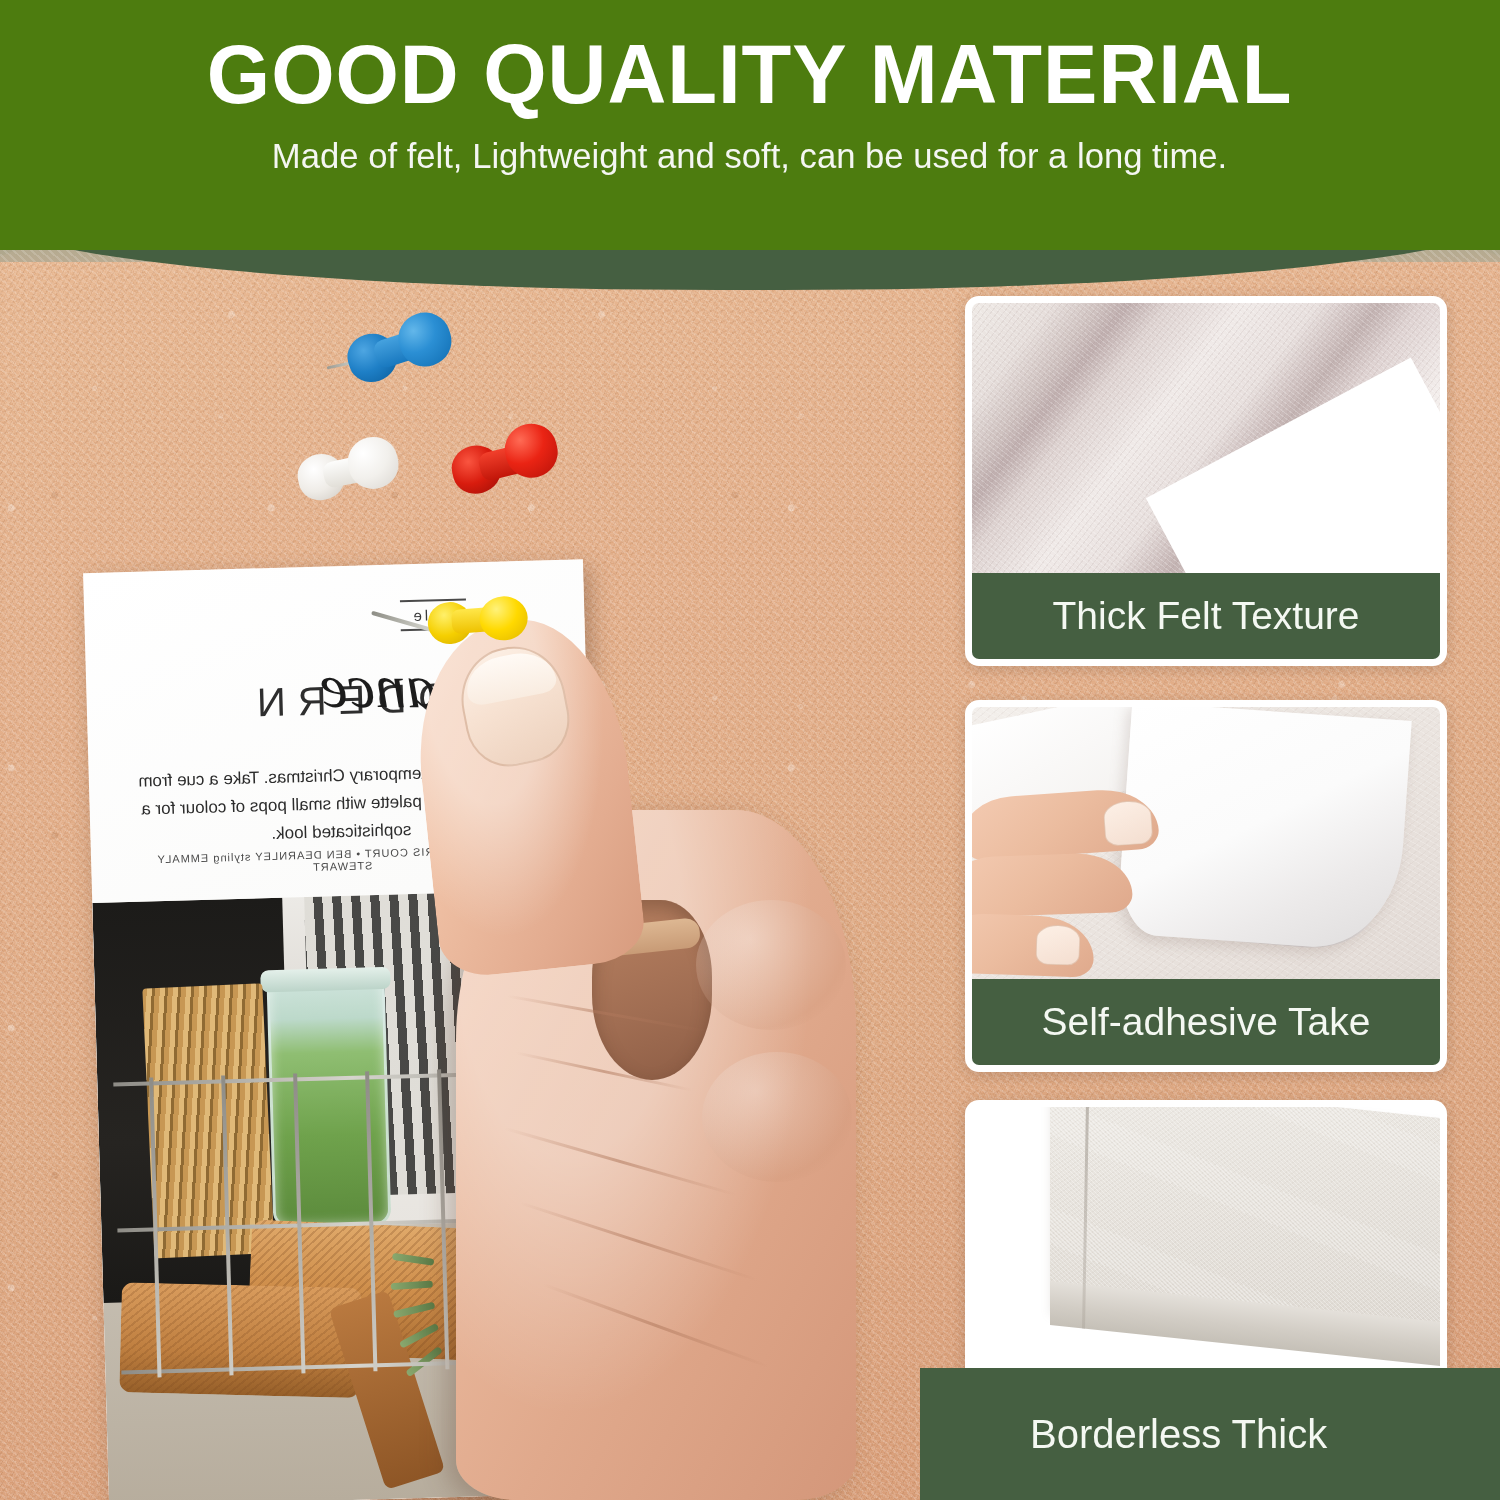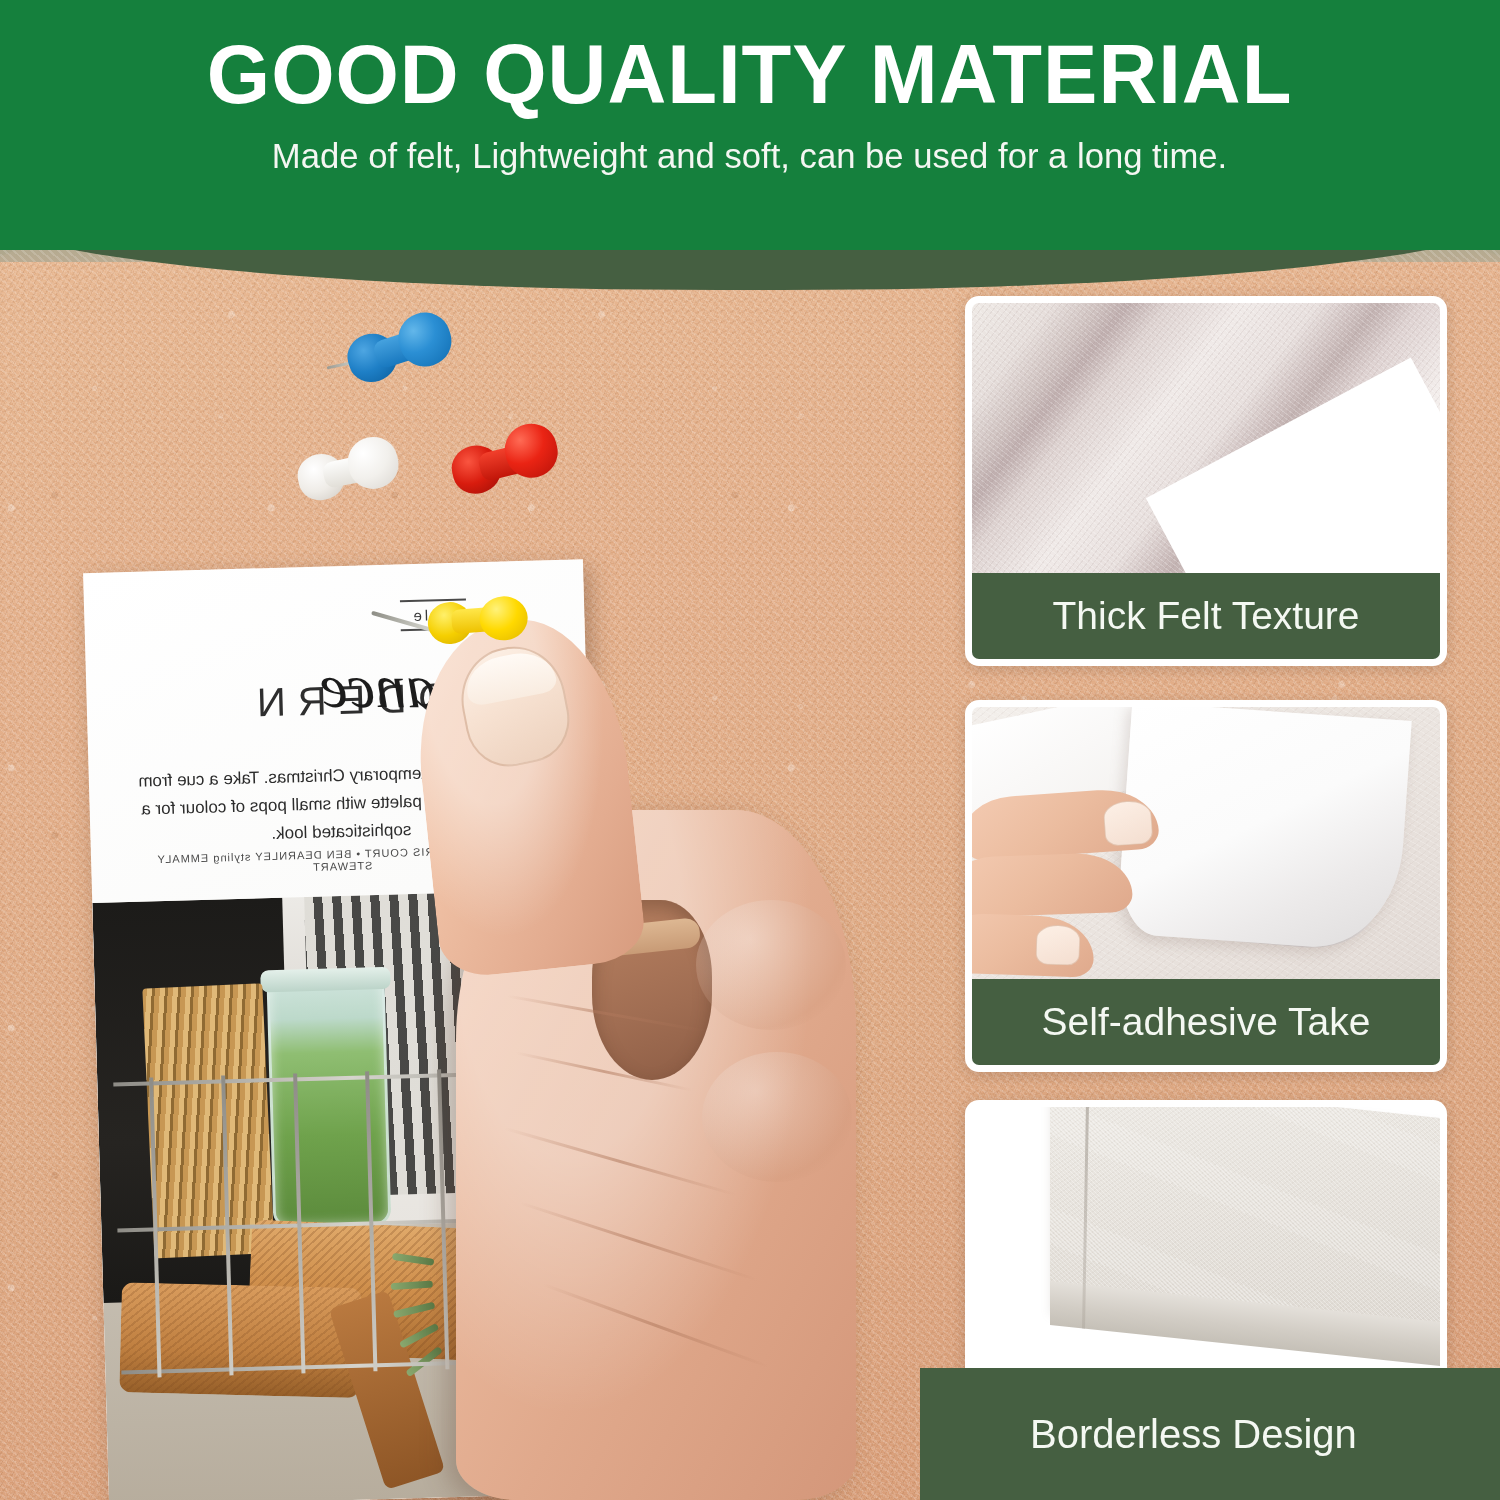--- a/index.html
+++ b/index.html
@@ -11,21 +11,21 @@
     position:relative;
   }
   #page{
     position:absolute; inset:0; width:1500px; height:1500px;
     overflow:hidden; background:#455f41;
   }
 
   
   .header{
     position:absolute; left:0; top:0; width:1500px; height:250px;
-    background:#15803d; z-index:20;
+    background:#4d7c0f; z-index:20;
     display:flex; flex-direction:column; align-items:center;
   }
   .header-title{
     margin-top:28px;
     font-size:84px; line-height:92px; font-weight:bold;
     color:#ffffff; letter-spacing:1px;
     font-family:"Liberation Sans", sans-serif;
     transform:scaleX(0.97);
     white-space:nowrap;
   }
@@ -594,18 +594,18 @@
     <div class="card" id="card-3">
       <div class="card-img">
         <div class="bd-bg"></div>
         <div class="bd-sheet"></div>
         <div class="bd-edge"></div>
         <div class="bd-line"></div>
       </div>
     </div>
 
     <div class="cap-bar" id="cap-3">
-      <span class="cap-text">Borderless Design</span>
+      <span class="cap-text">Borderless Thick</span>
     </div>
 
   </div>
 
 </div>
 
 </body></html>

